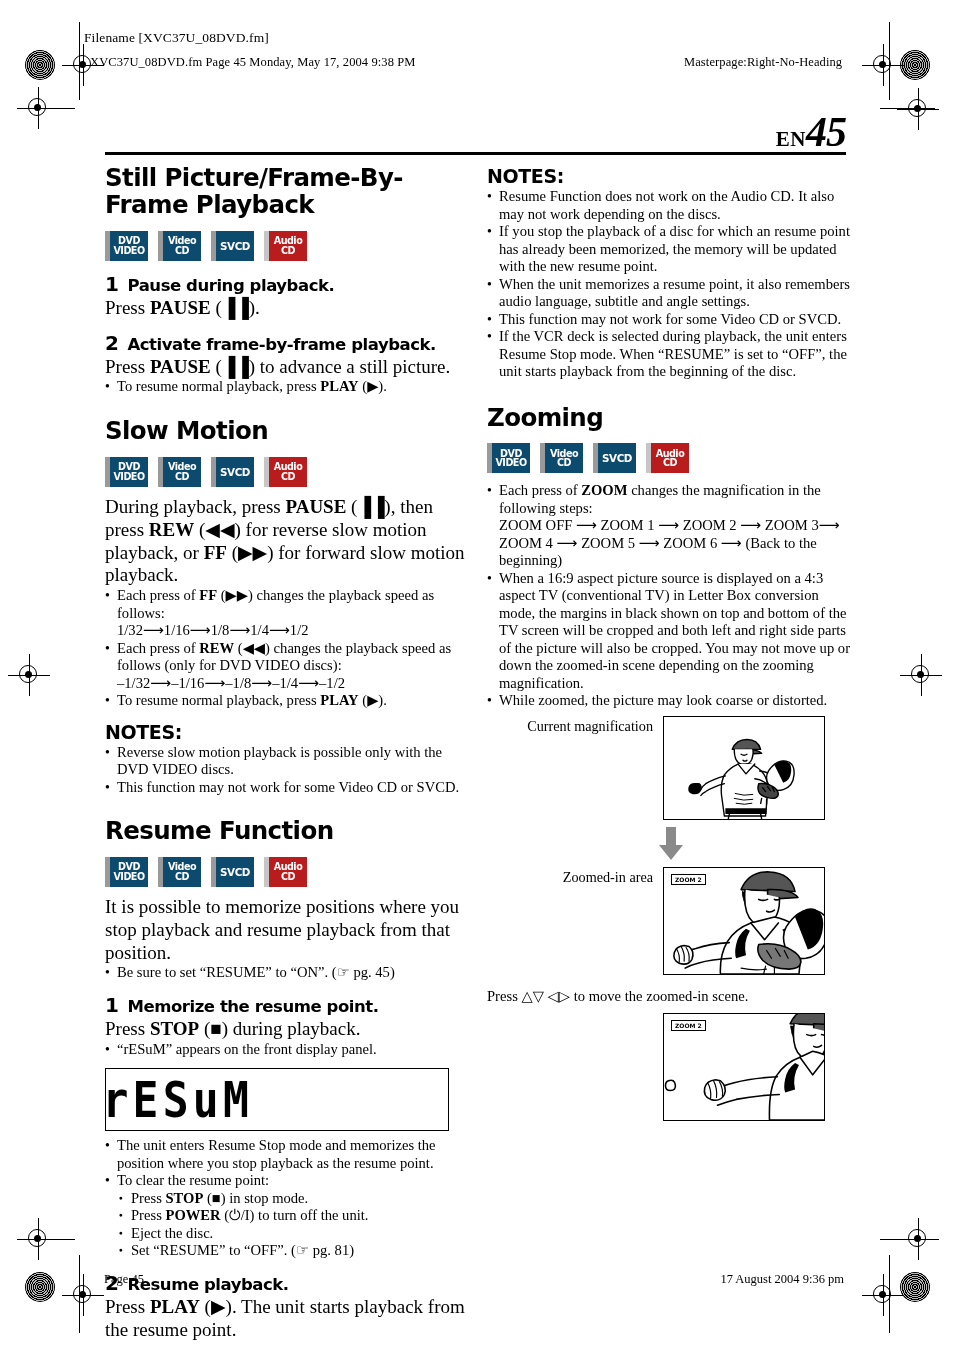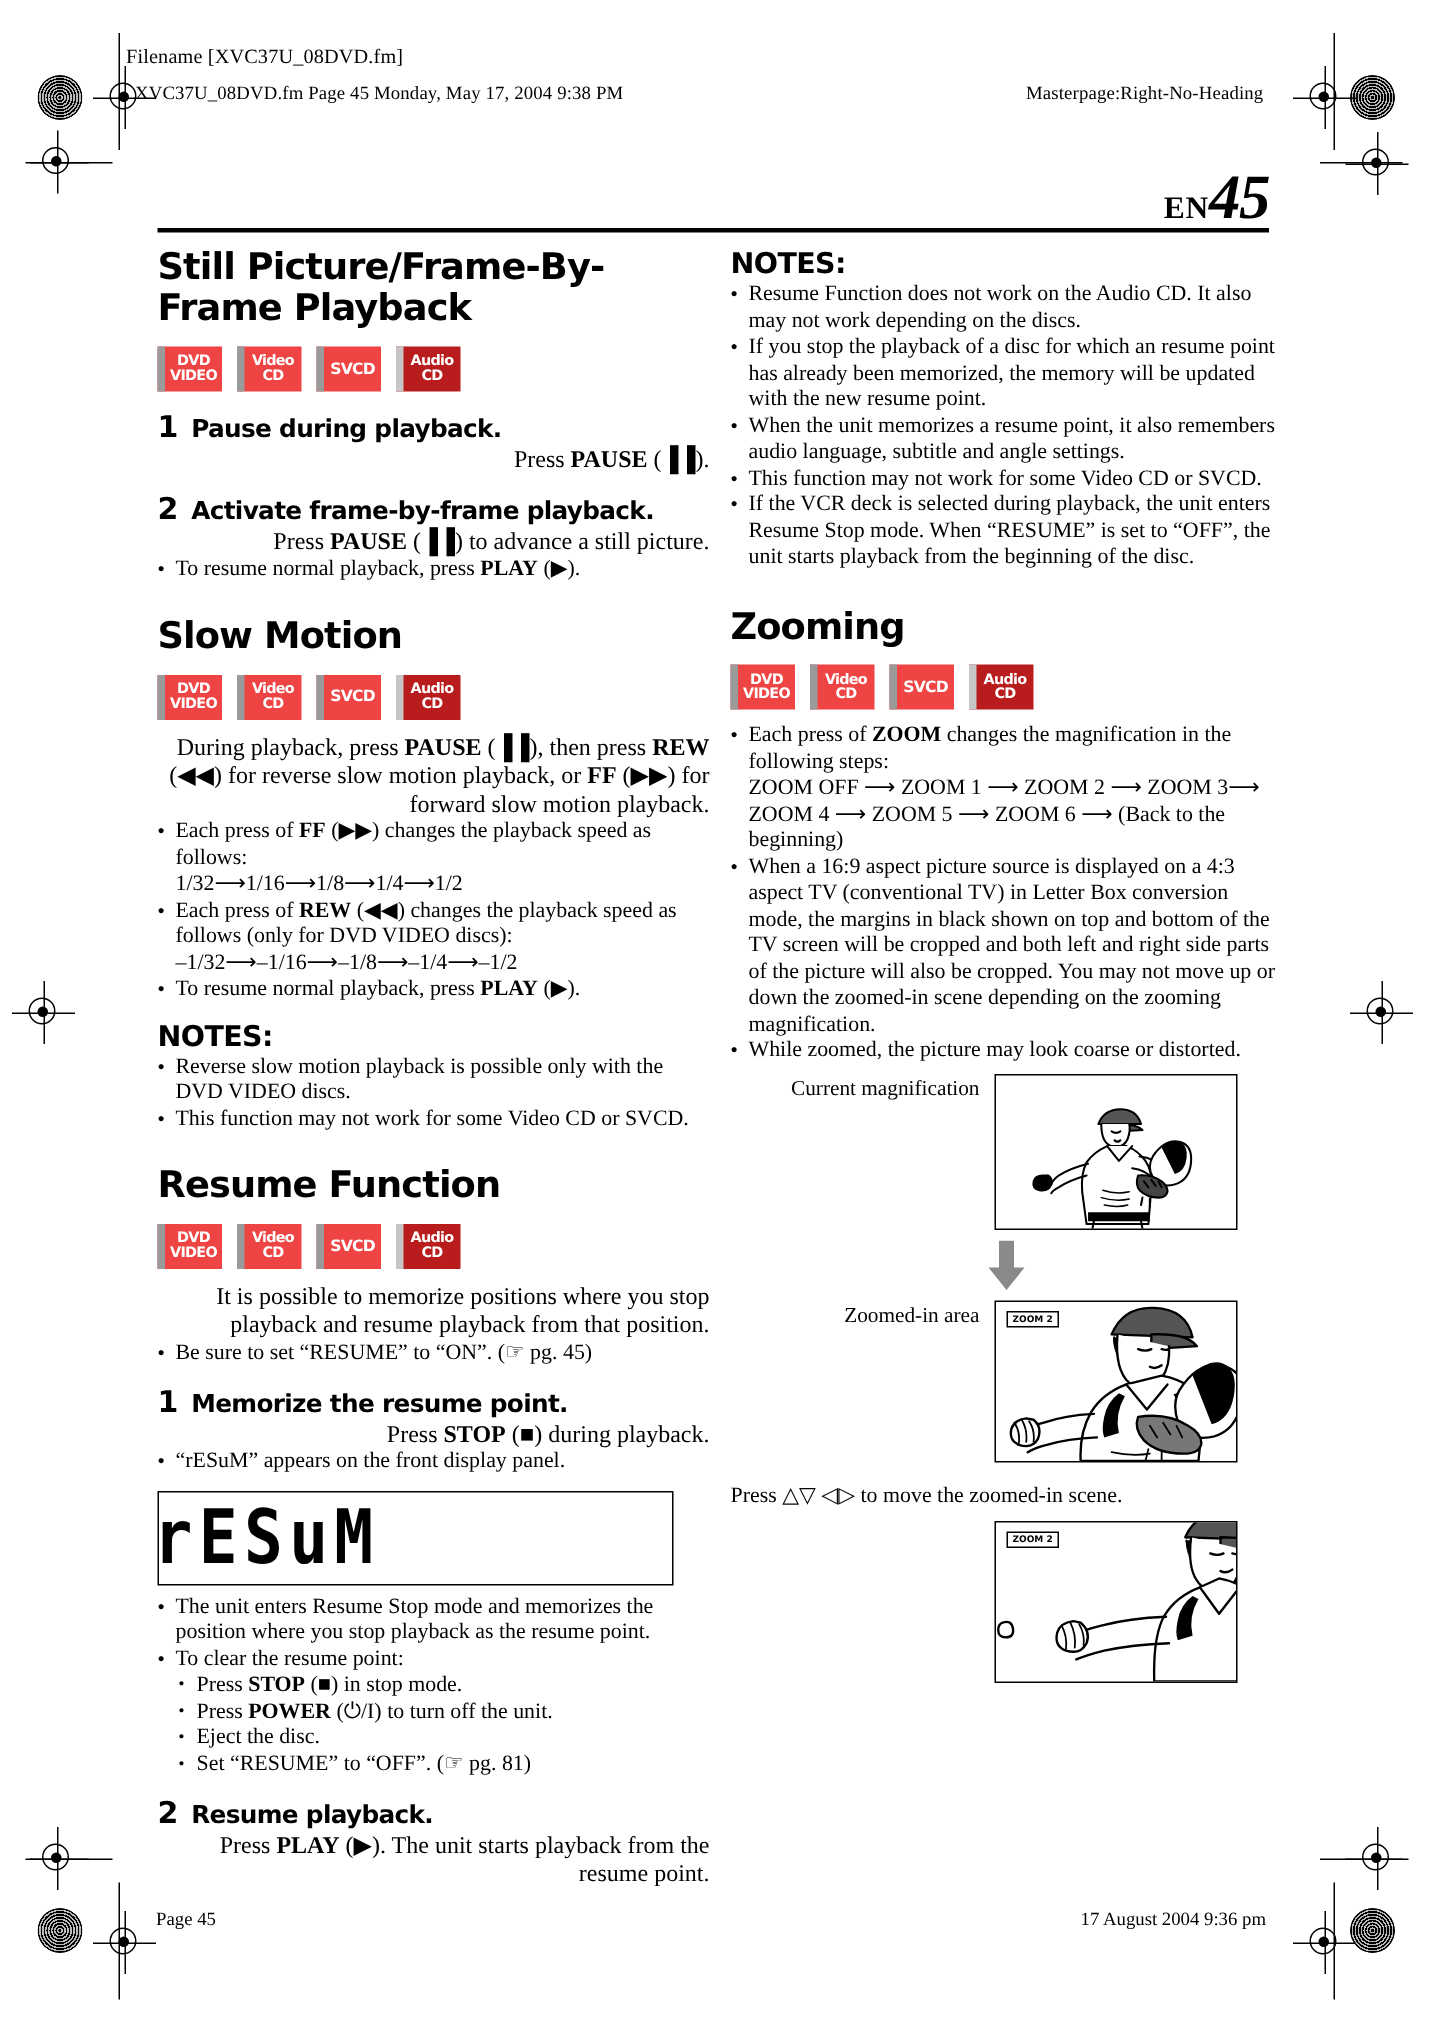--- a/index.html
+++ b/index.html
@@ -46,22 +46,22 @@
     font-size:19px;letter-spacing:-.4px;margin:0 0 1px 0;
   }
   .step{
     font-family:"DejaVu Sans", sans-serif;font-weight:700;
     font-size:16.5px;letter-spacing:-.45px;
     margin:11px 0 1px 0;display:flex;gap:9px;align-items:baseline;
   }
   .step .n{font-size:20px;}
   p.body{
     font-family:"Liberation Serif",serif;
-    font-size:16px;line-height:1.20;margin:0 0 0 0;
-    text-align:right;
+    font-size:19px;line-height:1.20;margin:0 0 0 0;
+    text-align:left;
   }
   ul.b{margin:0;padding:0;list-style:none;}
   ul.b>li{
     font-family:"Liberation Serif",serif;
     font-size:14.6px;line-height:1.20;
     padding-left:12px;position:relative;margin:0;
   }
   ul.b>li::before{content:"\25CF";position:absolute;left:0;top:0;font-size:8px;line-height:1.95;}
   ul.b.sub{margin-left:14px;}
   ul.b.sub>li::before{content:"\25CF";font-size:6.5px;line-height:2.4;}
@@ -69,21 +69,21 @@
   b{font-family:"Liberation Serif",serif;font-weight:700;}
 
   
   .badges{display:flex;gap:10px;margin:0 0 9px 0;}
   .badge{
     width:43px;height:30px;position:relative;display:flex;flex-direction:column;
     align-items:center;justify-content:center;box-sizing:border-box;
     padding-left:5px;
   }
   .badge .edge{position:absolute;left:0;top:0;bottom:0;width:5px;background:#9a9a9a;}
-  .badge.on{background:#ef4444;}
+  .badge.on{background:#0c4a6e;}
   .badge.on .edge{background:#9a9a9a;}
   .badge.off{background:#b91c1c;}
   .badge.off .edge{background:#c6c6c6;}
   .badge span{
     font-family:"DejaVu Sans",sans-serif;font-weight:700;color:#fff;
     font-size:9.6px;line-height:1.02;letter-spacing:-.5px;display:block;text-align:center;
   }
   .badge.one span{font-size:10.4px;}
 
   

